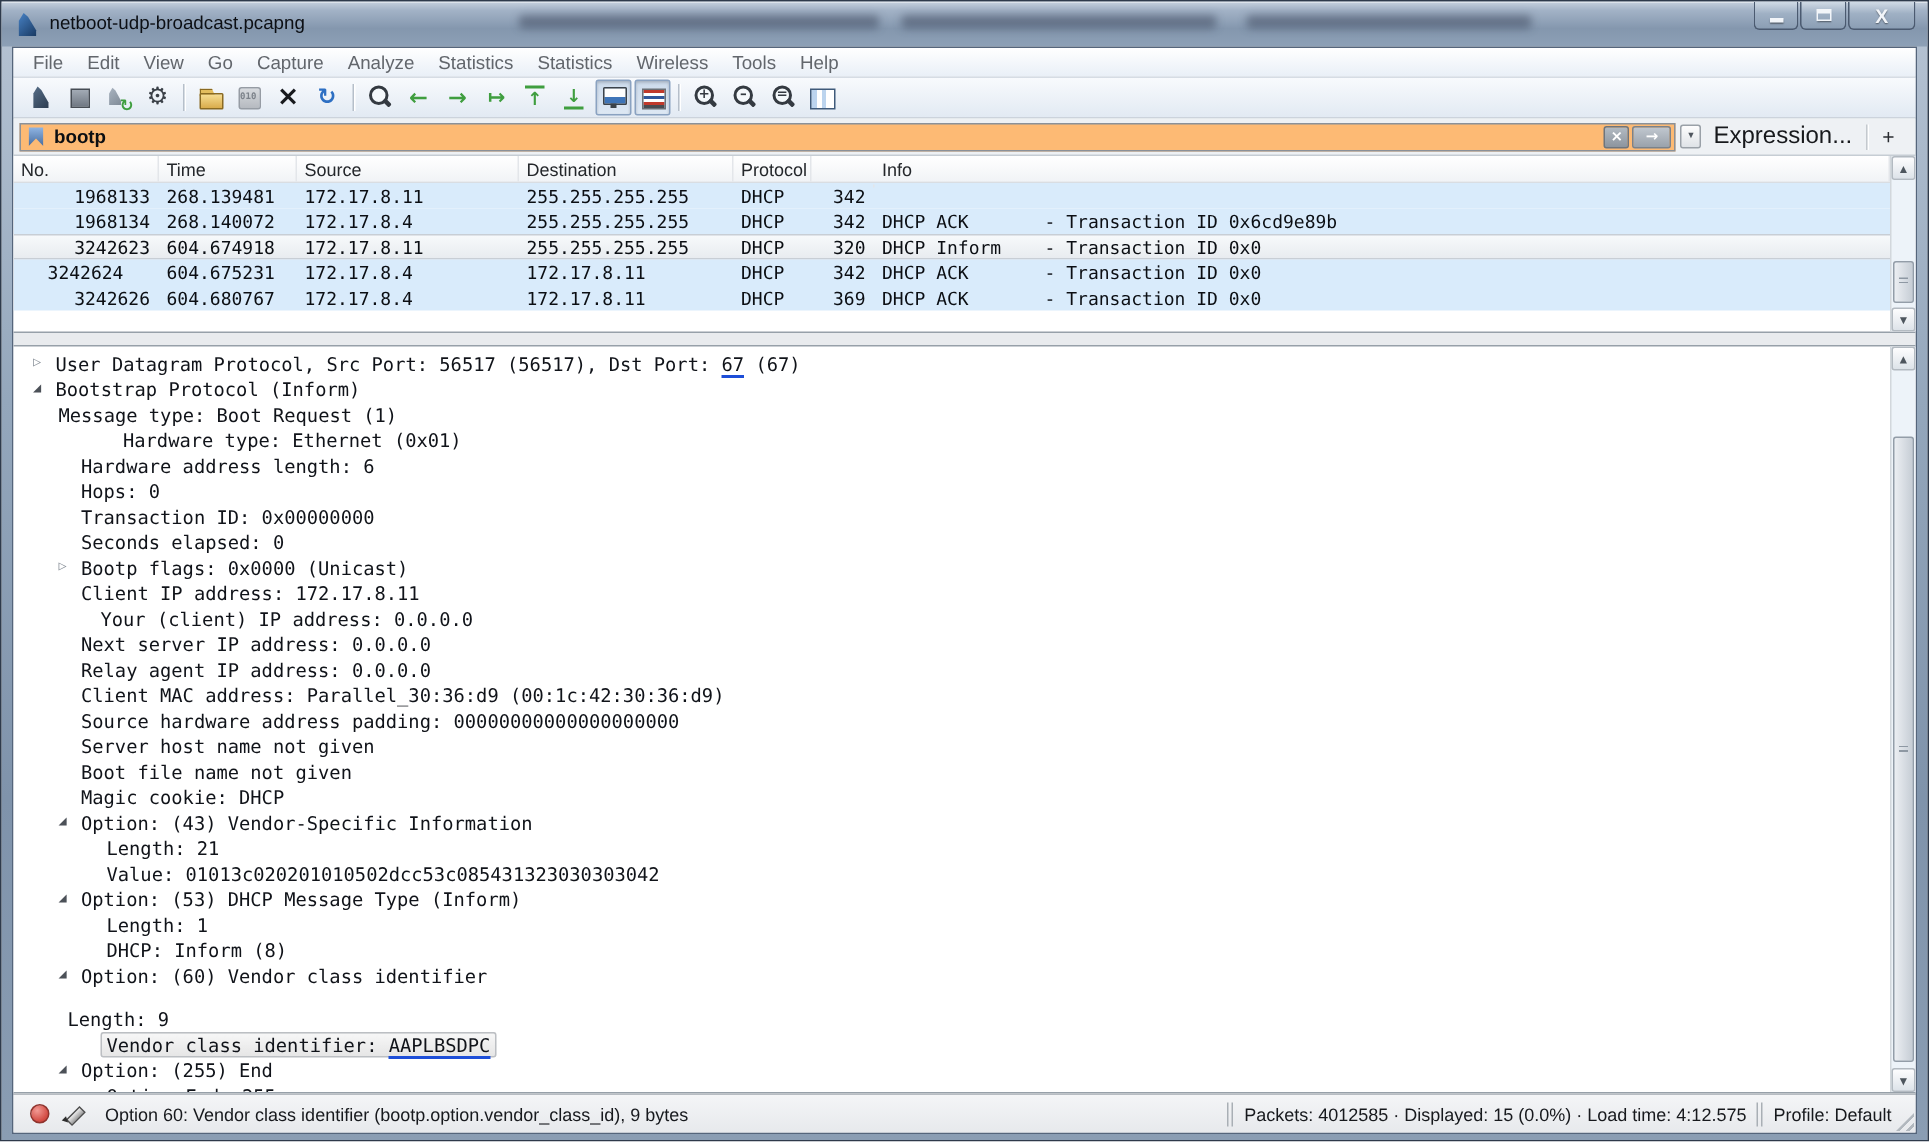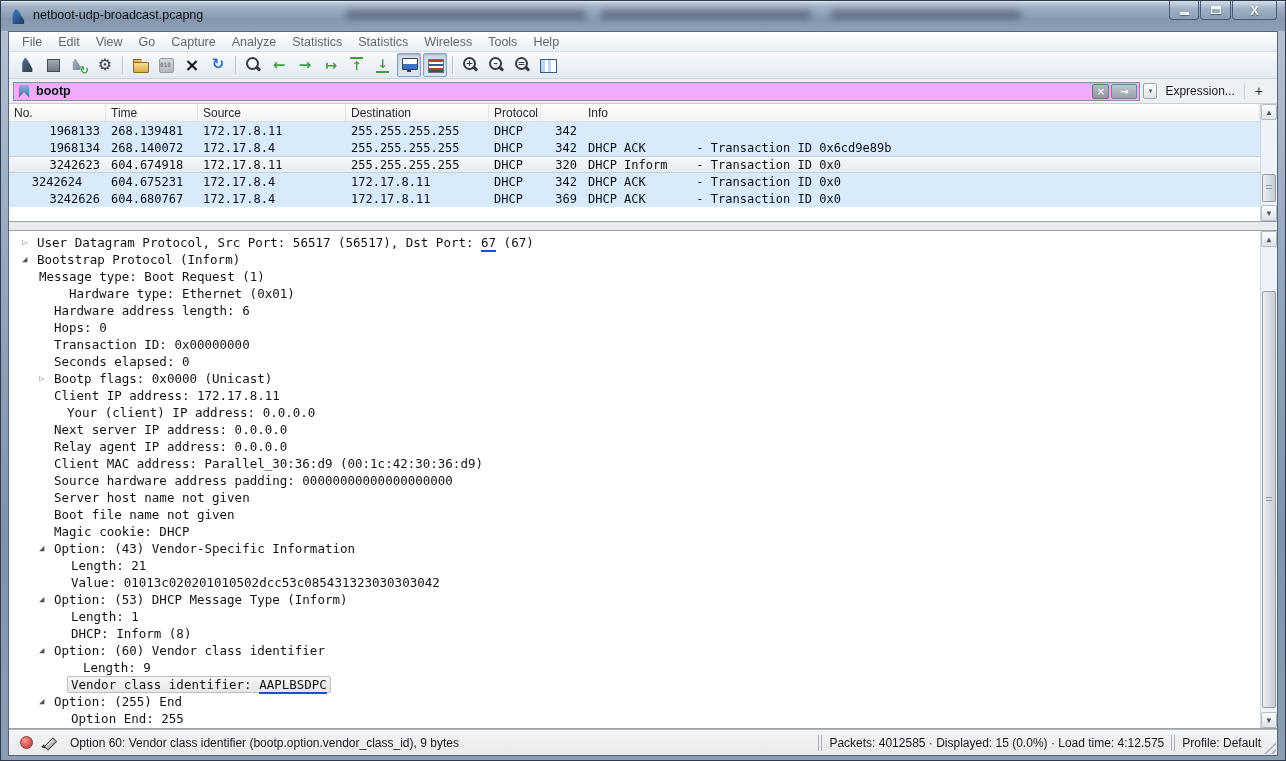--- a/index.html
+++ b/index.html
@@ -77,33 +77,33 @@
     border:1px solid #3b424a; border-radius:1px; background:linear-gradient(#fdfdfd 55%,#3e74b8 55%); }
   .i-auto-scroll-toggle::after { content:""; left:8px; top:14px; width:4px; height:3px; background:#3b424a; }
   .i-colorize-toggle::before { content:""; left:3px; top:4px; width:14px; height:12px; border:1px solid #6a7077;
     background:linear-gradient(180deg,#c0392b 0 2px,#fff 2px 4px,#30589c 4px 6px,#fff 6px 8px,#c0392b 8px 10px,#474c52 10px 12px); }
   .i-resize-columns::before { content:""; left:2px; top:4px; width:15px; height:12px; border:1px solid #3f5a7a;
     background:linear-gradient(90deg,#bcd4ee 0 4px,#fff 4px 7px,#bcd4ee 7px 10px,#fff 10px 13px); }
 
   
   .filterbar { height:25px; background:#eef1f4; border-bottom:1px solid #c6cdd4;
     display:flex; align-items:center; padding:0 6px 0 4px; flex:0 0 auto; }
-  .filter-field { flex:1; height:19px; background:#f0abfc; border:1px solid #8a9199;
+  .filter-field { flex:1; height:19px; background:#fdba74; border:1px solid #8a9199;
     display:flex; align-items:center; position:relative; }
   .bookmark { width:10px; height:13px; margin:0 7px 0 5px; flex:0 0 auto;
     background:linear-gradient(#8fb4e2,#44699c); clip-path:polygon(0 0,100% 0,100% 100%,50% 60%,0 100%); }
   .filter-input { flex:1; background:transparent; border:none; outline:none;
     font:bold 12.5px "Liberation Sans",sans-serif; color:#0c0f12; min-width:0; }
   .fbtn { height:15px; margin-right:2px; border-radius:2px; text-align:center; flex:0 0 auto;
     color:#fff; font:bold 10px/13px "DejaVu Sans",sans-serif; }
   .fbtn-x { width:17px; background:linear-gradient(#b2bac2,#8d959e); border:1px solid #6e757d; }
   .fbtn-apply { width:26px; background:linear-gradient(#c0c7cf,#9aa2ab); border:1px solid #7a828b; }
   .fbtn-caret { width:14px; height:16px; margin:0 0 0 3px; border:1px solid #9aa1a8; border-radius:2px;
     background:linear-gradient(#fdfdfd,#dfe3e7); color:#4f565e; font-size:6px; line-height:15px; text-align:center; flex:0 0 auto; }
-  .expression-label { margin:0 9px 0 8px; font-size:12px; color:#17191c; white-space:nowrap; }
+  .expression-label { margin:0 9px 0 8px; font-size:16px; color:#17191c; white-space:nowrap; }
   .fsep { width:1px; height:17px; background:#c4c9ce; box-shadow:1px 0 0 #fff; }
   .fplus { padding:0 8px 0 10px; font-size:14px; color:#2a2d31; }
 
   
   .packet-pane { height:118px; position:relative; background:#fff; border-bottom:1px solid #97a0a9; flex:0 0 auto; overflow:hidden; }
   .pl-header { display:flex; height:18px; background:linear-gradient(#ffffff,#f1f3f6);
     border-bottom:1px solid #d9dde2; font-size:12px; color:#24272b; margin-right:17px; }
   .pl-h { padding:2px 0 0 5px; border-right:1px solid #e3e6ea; white-space:nowrap; overflow:hidden; flex:0 0 auto; }
   .pl-h.grow { flex:1 1 auto; }
   .pl-row { display:flex; height:17px; background:#d9ebfb; font:12px/16px "DejaVu Sans Mono",monospace; color:#0b0e13; margin-right:17px; }
@@ -341,21 +341,21 @@
       </div>
     </div>
 
     <div class="splitter"></div>
 
     <div class="detail-pane">
       <div id="detail-tree">
           <div class="d-line" style="padding-left: 28px;"><div class="d-glyph hollow" style="left: 13px;">▷</div><span><span>User Datagram Protocol, Src Port: 56517 (56517), Dst Port: </span><span class="red-u">67</span><span> (67)</span></span></div>
           <div class="d-line" style="padding-left: 28px;"><div class="d-glyph" style="left: 13px;">◢</div><span><span>Bootstrap Protocol (Inform)</span></span></div>
           <div class="d-line" style="padding-left: 30px;"><span><span>Message type: Boot Request (1)</span></span></div>
-          <div class="d-line" style="padding-left: 60px;"><span><span>Hardware type: Ethernet (0x01)</span></span></div>
+          <div class="d-line" style="padding-left: 29px; margin-left: 44px;"><span><span>Hardware type: Ethernet (0x01)</span></span></div>
           <div class="d-line" style="padding-left: 45px;"><span><span>Hardware address length: 6</span></span></div>
           <div class="d-line" style="padding-left: 45px;"><span><span>Hops: 0</span></span></div>
           <div class="d-line" style="padding-left: 45px;"><span><span>Transaction ID: 0x00000000</span></span></div>
           <div class="d-line" style="padding-left: 45px;"><span><span>Seconds elapsed: 0</span></span></div>
           <div class="d-line" style="padding-left: 45px;"><div class="d-glyph hollow" style="left: 30px;">▷</div><span><span>Bootp flags: 0x0000 (Unicast)</span></span></div>
           <div class="d-line" style="padding-left: 45px;"><span><span>Client IP address: 172.17.8.11</span></span></div>
           <div class="d-line" style="padding-left: 58px;"><span><span>Your (client) IP address: 0.0.0.0</span></span></div>
           <div class="d-line" style="padding-left: 45px;"><span><span>Next server IP address: 0.0.0.0</span></span></div>
           <div class="d-line" style="padding-left: 45px;"><span><span>Relay agent IP address: 0.0.0.0</span></span></div>
           <div class="d-line" style="padding-left: 45px;"><span><span>Client MAC address: Parallel_30:36:d9 (00:1c:42:30:36:d9)</span></span></div>
@@ -363,21 +363,21 @@
           <div class="d-line" style="padding-left: 45px;"><span><span>Server host name not given</span></span></div>
           <div class="d-line" style="padding-left: 45px;"><span><span>Boot file name not given</span></span></div>
           <div class="d-line" style="padding-left: 45px;"><span><span>Magic cookie: DHCP</span></span></div>
           <div class="d-line" style="padding-left: 45px;"><div class="d-glyph" style="left: 30px;">◢</div><span><span>Option: (43) Vendor-Specific Information</span></span></div>
           <div class="d-line" style="padding-left: 62px;"><span><span>Length: 21</span></span></div>
           <div class="d-line" style="padding-left: 62px;"><span><span>Value: 01013c020201010502dcc53c085431323030303042</span></span></div>
           <div class="d-line" style="padding-left: 45px;"><div class="d-glyph" style="left: 30px;">◢</div><span><span>Option: (53) DHCP Message Type (Inform)</span></span></div>
           <div class="d-line" style="padding-left: 62px;"><span><span>Length: 1</span></span></div>
           <div class="d-line" style="padding-left: 62px;"><span><span>DHCP: Inform (8)</span></span></div>
           <div class="d-line" style="padding-left: 45px;"><div class="d-glyph" style="left: 30px;">◢</div><span><span>Option: (60) Vendor class identifier</span></span></div>
-          <div class="d-line" style="padding-left: 74px;"><span><span>Length: 9</span></span></div>
+          <div class="d-line" style="padding-left: 36px; margin-top: 12px;"><span><span>Length: 9</span></span></div>
           <div class="d-line" style="padding-left: 62px;"><span class="d-sel"><span>Vendor class identifier: </span><span class="red-u">AAPLBSDPC</span><span></span></span></div>
           <div class="d-line" style="padding-left: 45px;"><div class="d-glyph" style="left: 30px;">◢</div><span><span>Option: (255) End</span></span></div>
           <div class="d-line" style="padding-left: 62px;"><span><span>Option End: 255</span></span></div>
         </div>
       <div class="vscroll">
         <div class="sbtn up">▲</div>
         <div class="sthumb" style="top:60px;bottom:20px;"></div>
         <div class="sbtn down">▼</div>
       </div>
     </div>

